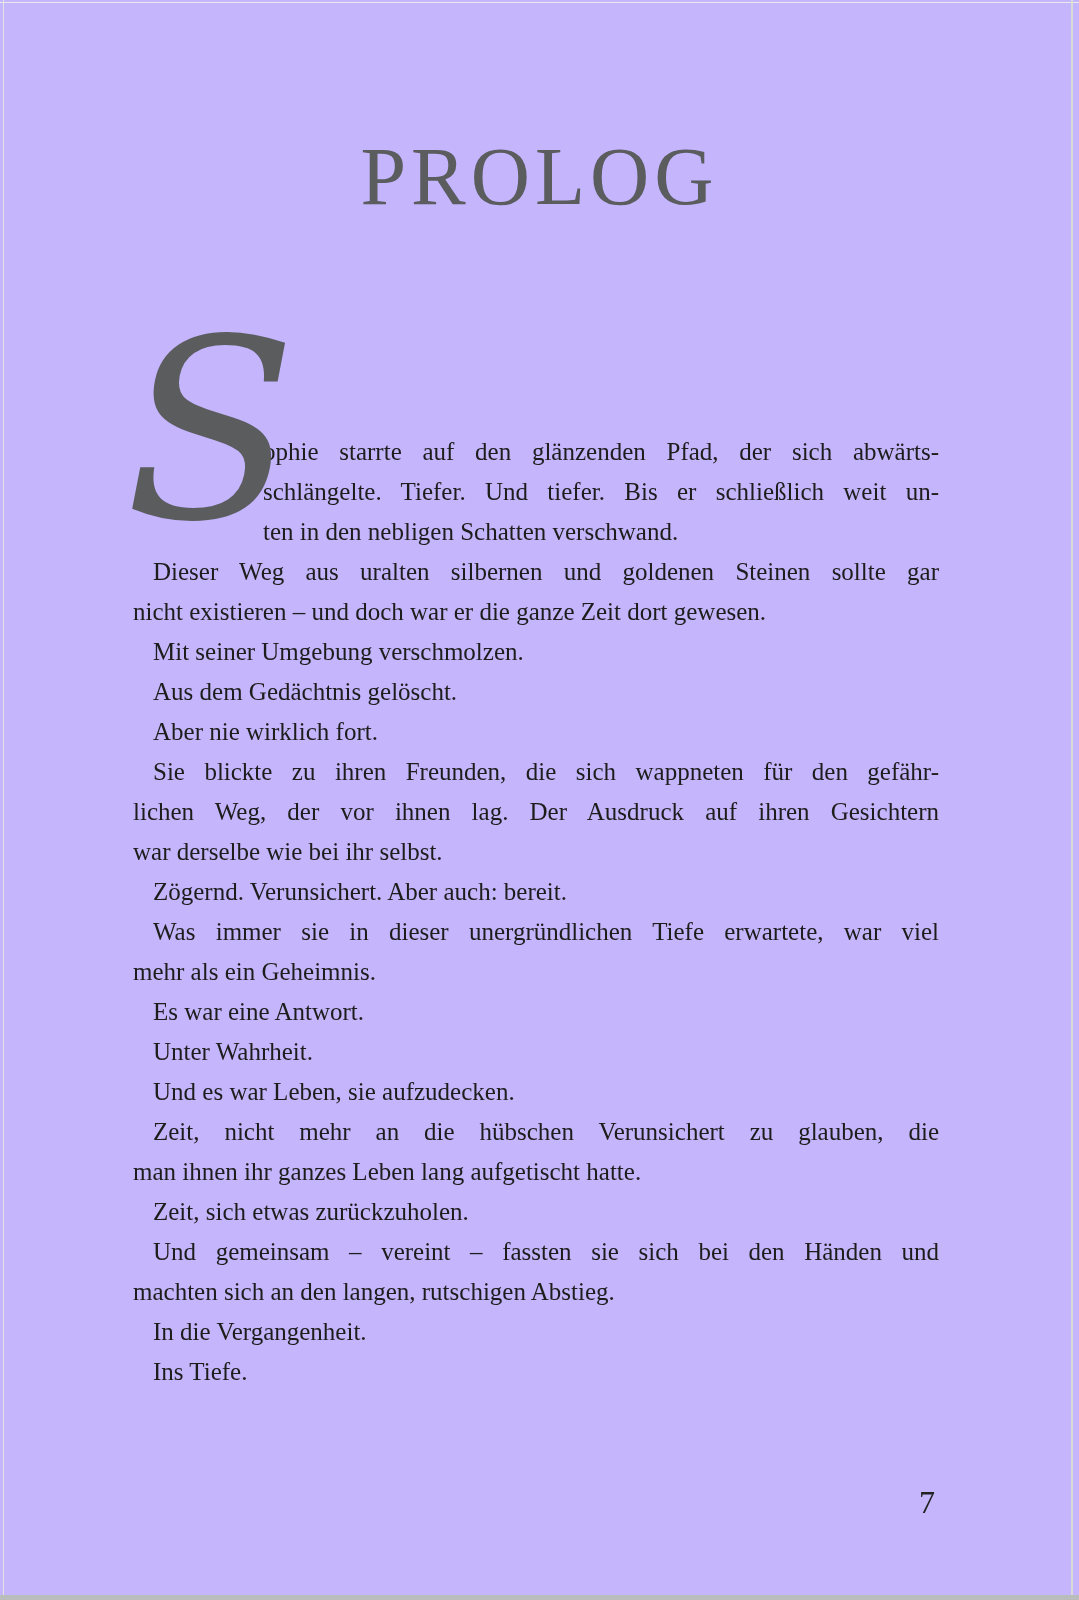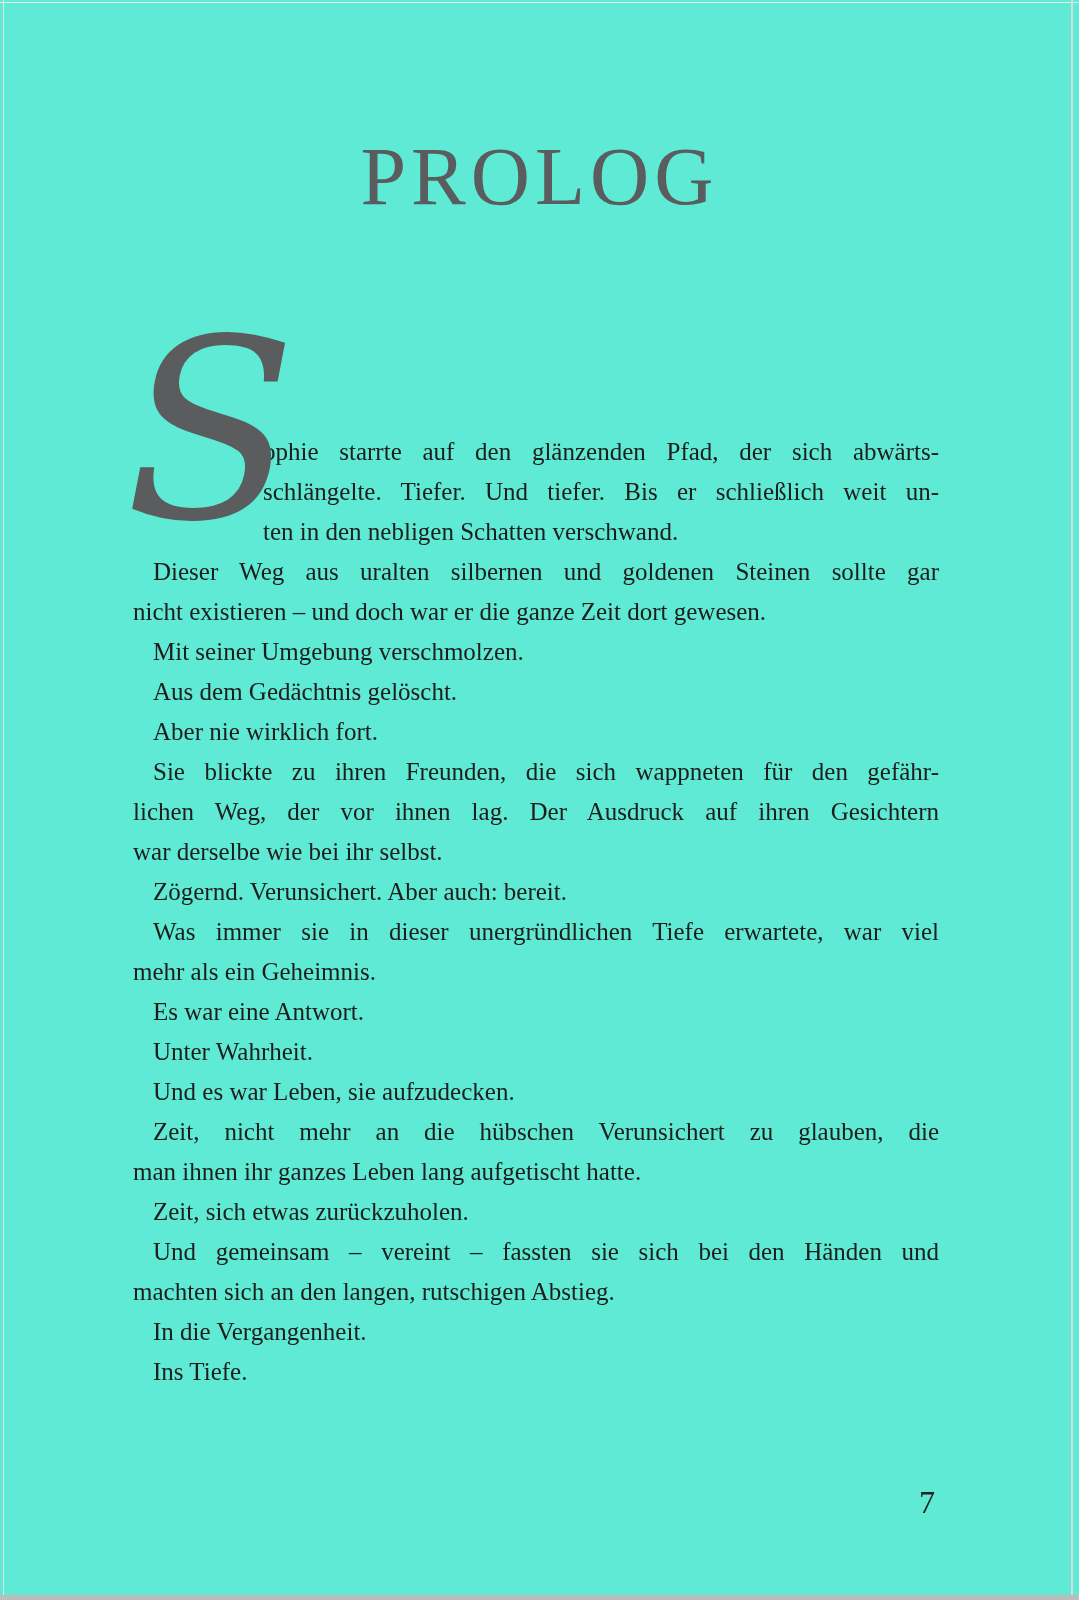--- a/index.html
+++ b/index.html
@@ -1,20 +1,20 @@
 <!DOCTYPE html>
 <html><head>
 <meta charset="utf-8">
 <style>
   html, body { margin: 0; padding: 0; background: #ffffff; }
   .page {
     position: relative;
     width: 1079px;
     height: 1600px;
-    background: #5eead4;
+    background: #c4b5fd;
     overflow: hidden;
     font-family: "Liberation Serif", "DejaVu Serif", serif;
     color: #1d1d1b;
   }
   
   .edge-top    { position: absolute; top: 2px; left: 0; right: 0; height: 1px; background: #e9e9e9; }
   .edge-left   { position: absolute; left: 3px; top: 0; bottom: 0; width: 1px; background: #e3e3e3; }
   .edge-right  { position: absolute; right: 6px; top: 0; bottom: 0; width: 2px; background: #d9dbda; }
   .edge-bottom { position: absolute; bottom: 0; left: 0; right: 0; height: 5px; background: #b9bdbb; }
 

